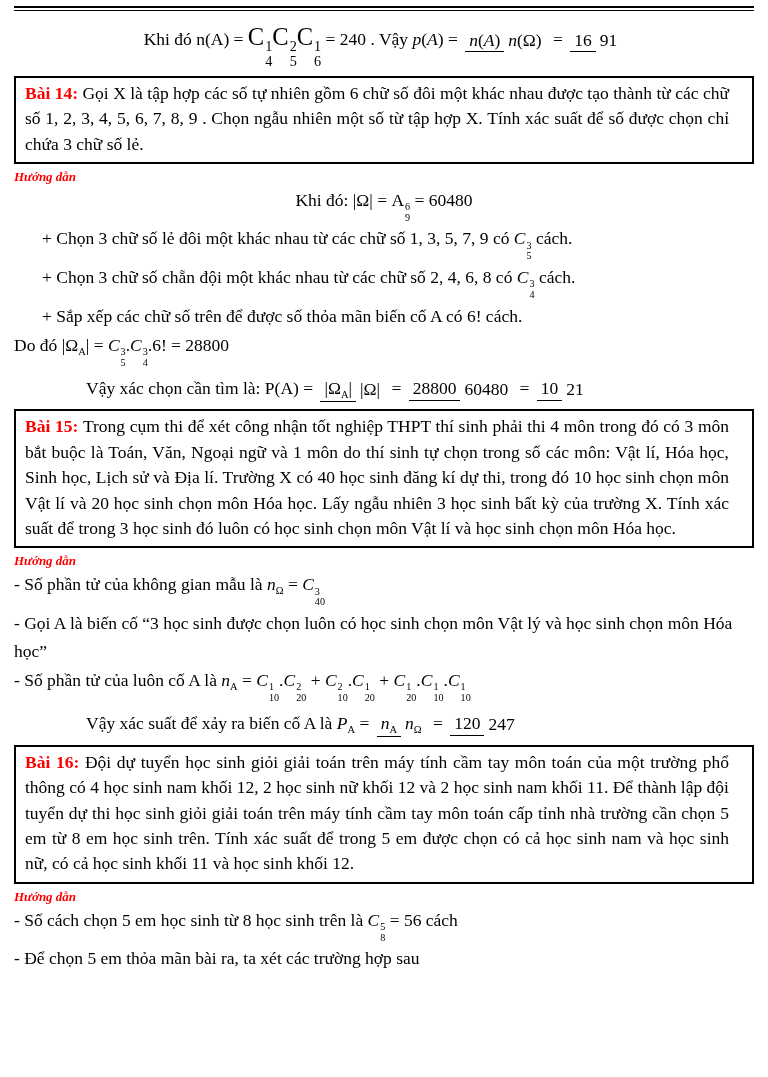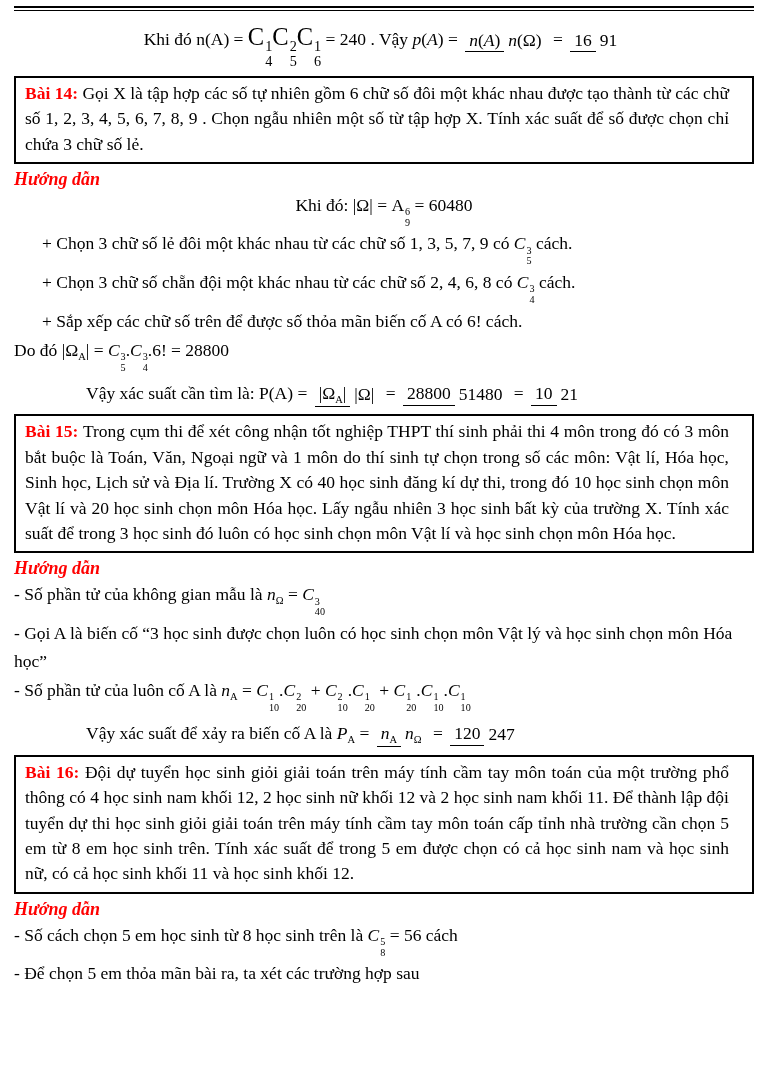--- a/index.html
+++ b/index.html
@@ -28,21 +28,21 @@
     margin: 2px 0;
     text-align: left;
   }
   .line.center { text-align: center; }
   .line.plus   { padding-left: 28px; }
   .line.indent { padding-left: 72px; margin: 6px 0; }
   .heading {
     color: #ff0000;
     font-weight: bold;
     font-style: italic;
-    font-size: 18px;
+    font-size: 13px;
     margin: 5px 0 2px 0;
   }
   .problem-box {
     border: 2px solid #000;
     padding: 3px 23px 5px 9px;
     margin: 7px 0 3px 0;
     font-size: 17.5px;
     line-height: 1.45;
     text-align: justify;
   }
@@ -110,26 +110,26 @@
             <span class="ssub">4</span>
           </span></span><span class="tok"> cách.</span></div>
       <div class="line plus"><span class="tok">+ Sắp xếp các chữ số trên để được số thỏa mãn biến cố A có 6! cách.</span></div>
       <div class="line"><span class="tok">Do đó </span><span class="tok">|Ω<sub>A</sub></span><span class="tok">| = </span><span class="tok it">C<span class="ss">
             <span class="ssup">3</span>
             <span class="ssub">5</span>
           </span></span><span class="tok">.</span><span class="tok it">C<span class="ss">
             <span class="ssup">3</span>
             <span class="ssub">4</span>
           </span></span><span class="tok">.6! = 28800</span></div>
-      <div class="line indent"><span class="tok">Vậy xác suất cần tìm là: P(A) = </span><span class="frac">
+      <div class="line indent"><span class="tok">Vậy xác chọn cần tìm là: P(A) = </span><span class="frac">
           <span class="num"><span class="tok">|Ω<sub>A</sub></span><span class="tok">|</span></span>
           <span class="den"><span class="tok">|Ω|</span></span>
         </span><span class="tok"> = </span><span class="frac">
           <span class="num"><span class="tok">28800</span></span>
-          <span class="den"><span class="tok">51480</span></span>
+          <span class="den"><span class="tok">60480</span></span>
         </span><span class="tok"> = </span><span class="frac">
           <span class="num"><span class="tok">10</span></span>
           <span class="den"><span class="tok">21</span></span>
         </span></div>
       <div class="problem-box"><span class="box-label" style="color: rgb(255, 0, 0);">Bài 15: </span><span class="box-text">Trong cụm thi để xét công nhận tốt nghiệp THPT thí sinh phải thi 4 môn trong đó có 3 môn bắt buộc là Toán, Văn, Ngoại ngữ và 1 môn do thí sinh tự chọn trong số các môn: Vật lí, Hóa học, Sinh học, Lịch sử và Địa lí. Trường X có 40 học sinh đăng kí dự thi, trong đó 10 học sinh chọn môn Vật lí và 20 học sinh chọn môn Hóa học. Lấy ngẫu nhiên 3 học sinh bất kỳ của trường X. Tính xác suất để trong 3 học sinh đó luôn có học sinh chọn môn Vật lí và học sinh chọn môn Hóa học.</span></div>
       <div class="heading" style="color: rgb(255, 0, 0);">Hướng dẫn</div>
       <div class="line"><span class="tok">- Số phần tử của không gian mẫu là </span><span class="tok it">n<sub>Ω</sub></span><span class="tok"> = </span><span class="tok it">C<span class="ss">
             <span class="ssup">3</span>
             <span class="ssub">40</span>
           </span></span></div>

